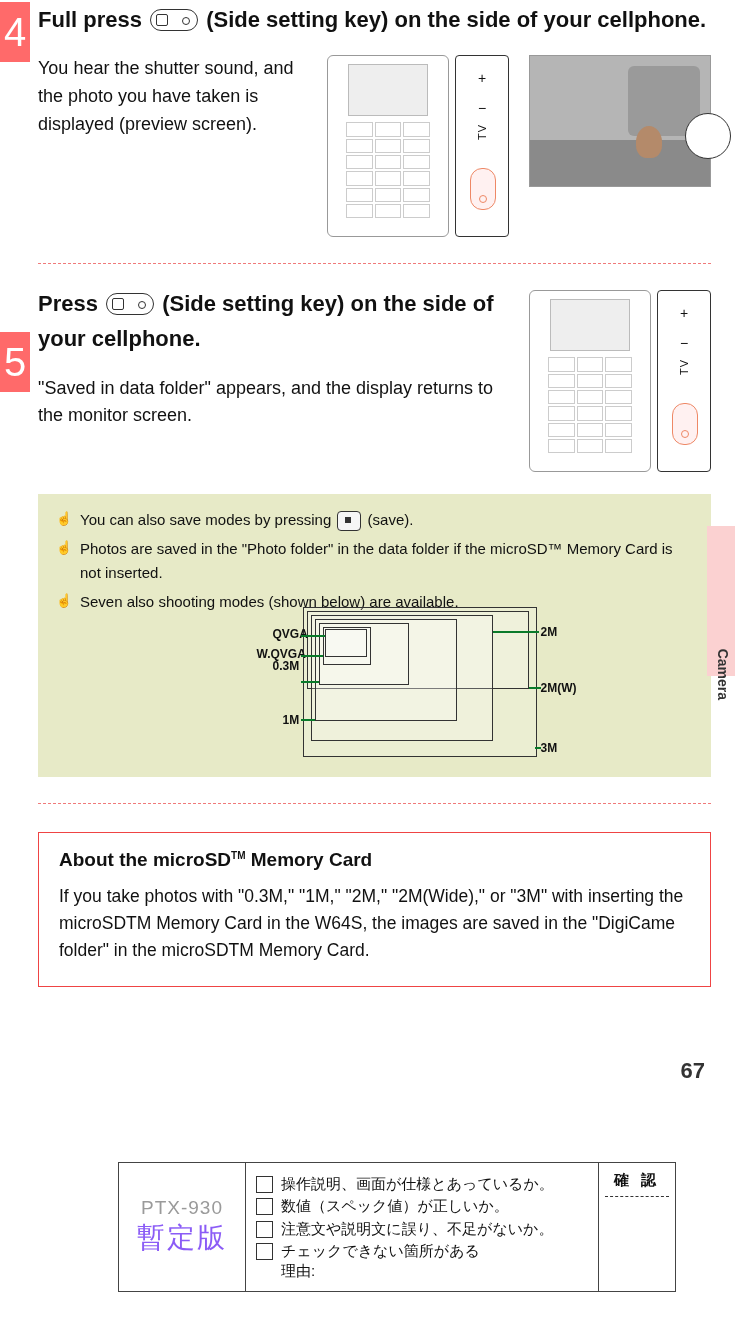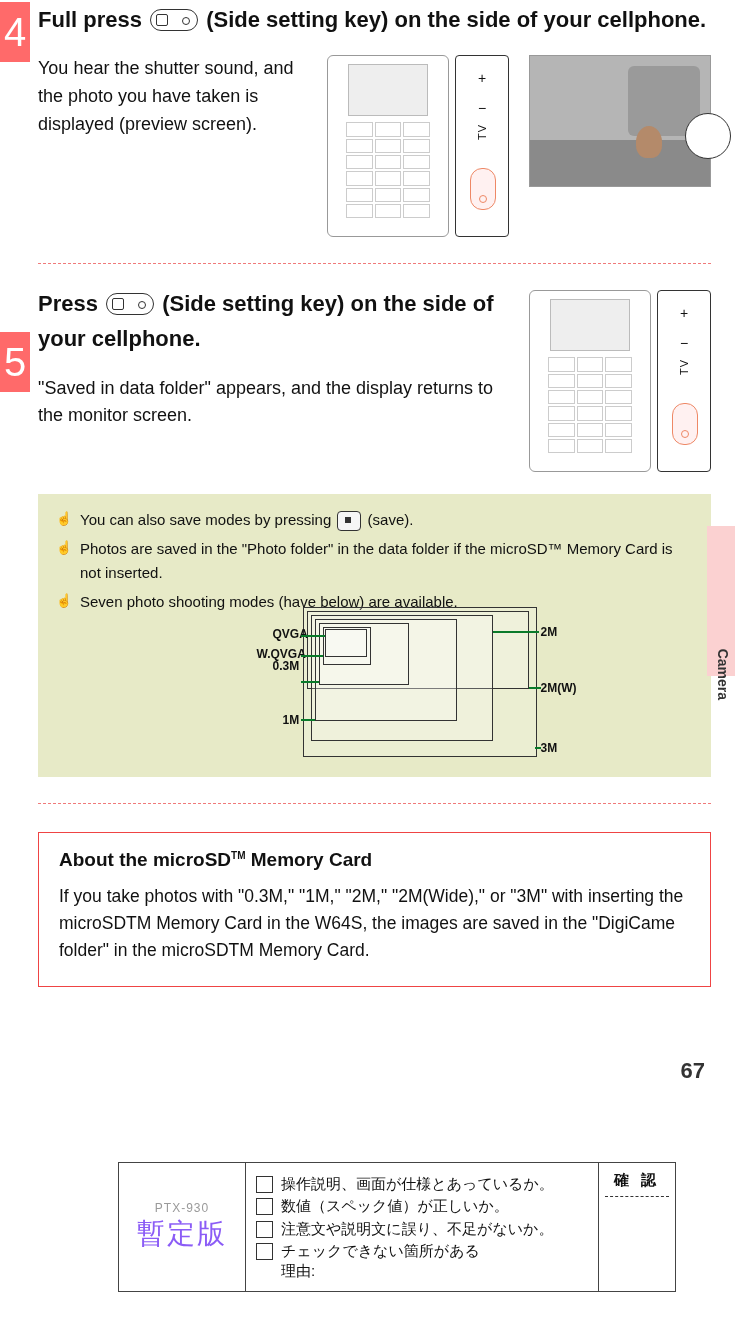--- a/index.html
+++ b/index.html
@@ -270,21 +270,21 @@
     display: flex;
     font-size: 15px;
   }
   .footer-left {
     width: 118px;
     display: flex; flex-direction: column;
     align-items: center; justify-content: center;
     border-right: 1px solid #444;
     padding: 8px 4px;
   }
-  .footer-left .code { color: #9a9a9a; font-size: 12px; letter-spacing: 1px; }
+  .footer-left .code { color: #9a9a9a; font-size: 19px; letter-spacing: 1px; }
   .footer-left .prov { color: #8b5cf6; font-size: 28px; font-weight: 500; letter-spacing: 2px; }
   .footer-mid {
     flex: 1; padding: 8px 10px;
     border-right: 1px solid #444;
   }
   .footer-mid .chk-row { display: flex; align-items: flex-start; gap: 8px; margin: 3px 0; line-height: 1.3; }
   .footer-right {
     width: 76px;
     text-align: center;
     padding-top: 8px;
@@ -424,21 +424,21 @@
           <span class="save-btn-icon"></span>
           <span> (save).</span>
         </span>
       </div>
       <div class="tip-line">
         <span class="hand">☝</span>
         <span>Photos are saved in the "Photo folder" in the data folder if the microSD™ Memory Card is not inserted.</span>
       </div>
       <div class="tip-line">
         <span class="hand">☝</span>
-        <span>Seven photo shooting modes (have below) are available.</span>
+        <span>Seven also shooting modes (shown below) are available.</span>
       </div>
 
       <div class="modes-diagram">
         <div class="rect r7"></div>
         <div class="rect r6"></div>
         <div class="rect r5"></div>
         <div class="rect r4"></div>
         <div class="rect r3"></div>
         <div class="rect r2"></div>
         <div class="rect r1"></div>

